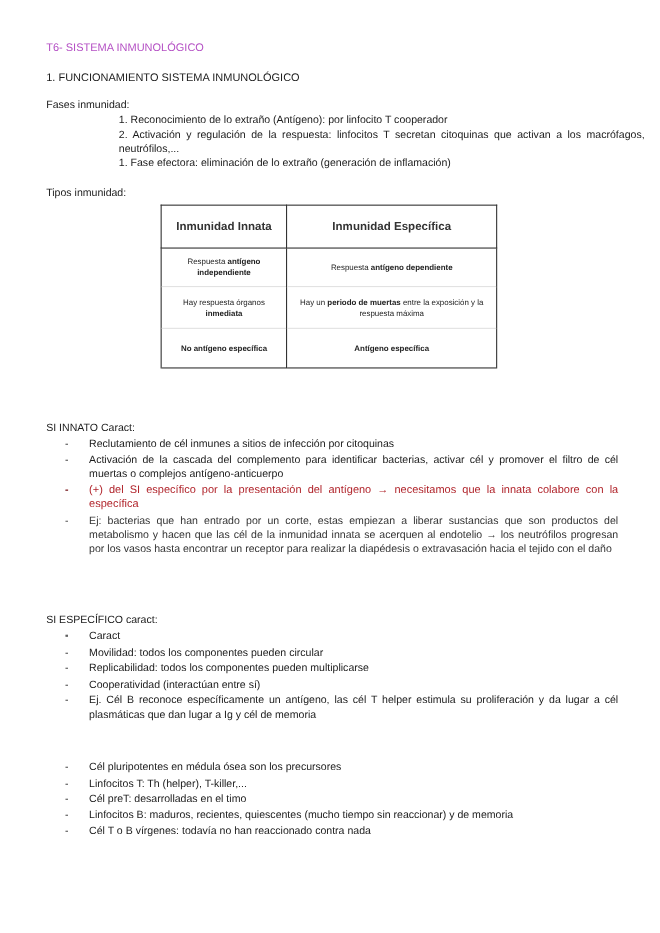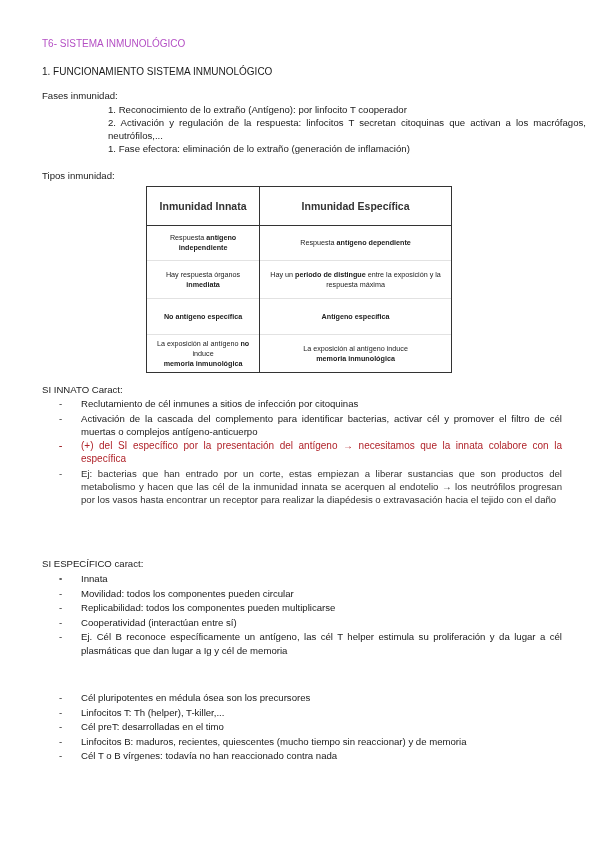--- a/index.html
+++ b/index.html
@@ -47,46 +47,42 @@
         <tr>
       <th>Inmunidad Innata</th>
       <th>Inmunidad Específica</th>
     </tr>
     <tr class="r1">
       <td><span>Respuesta </span><b>antígeno independiente</b></td>
       <td><span>Respuesta </span><b>antígeno dependiente</b></td>
     </tr>
     <tr class="r2">
       <td><span>Hay respuesta órganos </span><b>inmediata</b></td>
-      <td><span>Hay un </span><b>periodo de distingue</b><span> entre la exposición y la respuesta máxima</span></td>
+      <td><span>Hay un </span><b>periodo de muertas</b><span> entre la exposición y la respuesta máxima</span></td>
     </tr>
     <tr class="r3">
       <td><b>No antígeno específica</b></td>
       <td><b>Antígeno específica</b></td>
-    </tr>
-    <tr class="r4">
-      <td><span>La exposición al antígeno </span><b>no</b><span> induce</span><br><b>memoria inmunológica</b></td>
-      <td><span>La exposición al antígeno induce</span><br><b>memoria inmunológica</b></td>
     </tr>
   </tbody>
     </table>
 
   <div class="abs label" style="top:384px;">SI INNATO Caract:</div>
   <ul class="list" style="top:397px;">
     <li><span class="dash">-</span><span>Reclutamiento de cél inmunes a sitios de infección por citoquinas</span></li>
     <li><span class="dash">-</span><span>Activación de la cascada del complemento para identificar bacterias, activar cél y promover el filtro de cél muertas o complejos antígeno-anticuerpo</span></li>
     <li><span class="dash">-</span></li>
     <li class="red" style="font-size:10px;"><span class="dash">-</span><span>(+) del SI específico por la presentación del antígeno → necesitamos que la innata colabore con la específica</span></li>
     <li class="gray"><span class="dash">-</span><span>Ej: bacterias que han entrado por un corte, estas empiezan a liberar sustancias que son productos del metabolismo y hacen que las cél de la inmunidad innata se acerquen al endotelio → los neutrófilos progresan por los vasos hasta encontrar un receptor para realizar la diapédesis o extravasación hacia el tejido con el daño</span></li>
   </ul>
 
   <div class="abs label" style="top:558px;">SI ESPECÍFICO caract:</div>
   <ul class="list" style="top:571px;">
     <li><span class="dash">-</span></li>
-    <li><span class="dash">-</span><span>Innata</span></li>
+    <li><span class="dash">-</span><span>Caract</span></li>
     <li><span class="dash">-</span><span>Movilidad: todos los componentes pueden circular</span></li>
     <li><span class="dash">-</span><span>Replicabilidad: todos los componentes pueden multiplicarse</span></li>
     <li><span class="dash">-</span><span>Cooperatividad (interactúan entre sí)</span></li>
     <li><span class="dash">-</span><span>Ej. Cél B reconoce específicamente un antígeno, las cél T helper estimula su proliferación y da lugar a cél plasmáticas que dan lugar a Ig y cél de memoria</span></li>
   </ul>
 
   <ul class="list" style="top:691px;">
     <li><span class="dash">-</span><span>Cél pluripotentes en médula ósea son los precursores</span></li>
     <li><span class="dash">-</span><span>Linfocitos T: Th (helper), T-killer,...</span></li>
     <li><span class="dash">-</span><span>Cél preT: desarrolladas en el timo</span></li>

